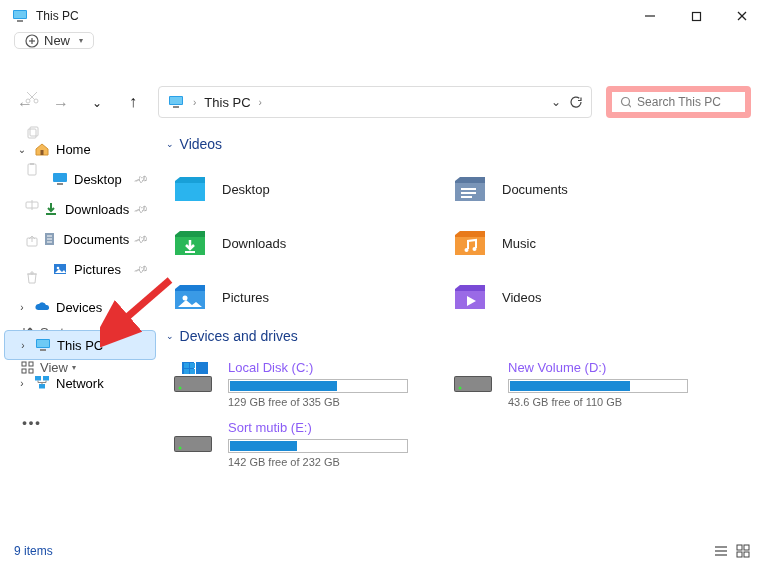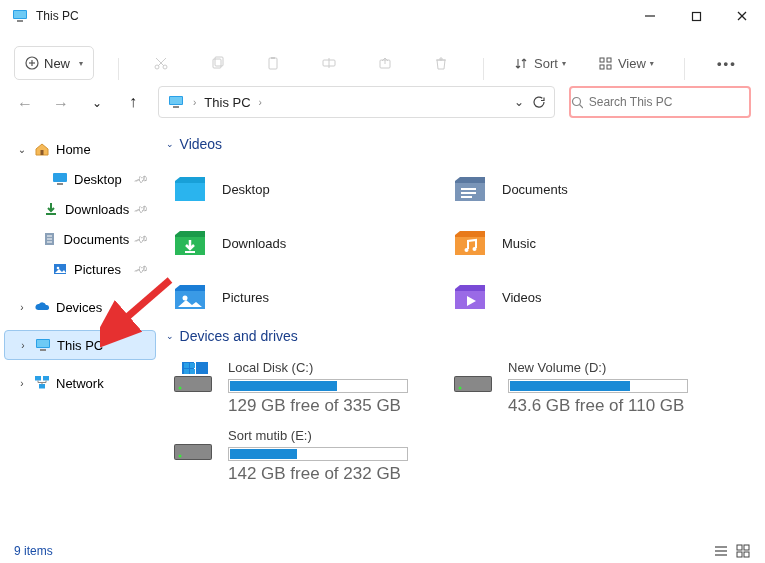--- a/index.html
+++ b/index.html
@@ -2,59 +2,59 @@
 <html><head>
   <meta charset="utf-8">
   <style>
     * { box-sizing:border-box; margin:0; padding:0; font-family:"Segoe UI",Arial,sans-serif; }
     body { width:765px; height:563px; background:#fff; color:#000; font-size:13px; overflow:hidden; position:relative; }
     .titlebar { height:32px; display:flex; align-items:center; padding:0 0 0 12px; }
     .titlebar .appicon { width:16px; height:16px; margin-right:8px; }
     .titlebar .title { font-size:12px; color:#222; }
     .winctrls { margin-left:auto; display:flex; }
     .winctrls .ctl { width:46px; height:32px; display:flex; align-items:center; justify-content:center; font-size:14px; color:#222; }
-    .toolbar { height:48px; display:flex; align-items:flex-end; padding:0 14px; gap:20px; }
+    .toolbar { height:48px; display:flex; align-items:flex-start; padding:0 14px; gap:20px;flex-direction:column; }
     .btn { height:34px; display:flex; align-items:center; justify-content:center; border-radius:4px; color:#555; padding:0 6px; min-width:36px; }
     .btn.disabled { color:#bbb; }
     .newbtn { border:1px solid #ddd; border-radius:5px; padding:0 10px; gap:5px; color:#333; }
     .chev { font-size:8px; color:#666; margin-left:4px; }
     .sep { width:1px; height:22px; background:#e6e6e6; margin:0 4px; }
     .dots { letter-spacing:2px; font-weight:bold; }
     .navrow { height:44px; display:flex; align-items:center; padding:0 14px; gap:14px; }
     .navarrow { color:#999; width:22px; text-align:center; font-size:16px; }
     .navarrow.ena { color:#222; }
     .addrbar { flex:1; height:32px; border:1px solid #ddd; border-radius:4px; display:flex; align-items:center; padding:0 8px; gap:8px; }
     .crumb { color:#222; font-size:13px; }
     .crumbgt { color:#888; font-size:10px; }
     .refresh { margin-left:auto; color:#444; }
-    .searchbar { width:182px; height:32px; border:2px solid #fca5a5; border-radius:4px; display:flex; align-items:center; padding:0 0; gap:6px; color:#888; }
+    .searchbar { width:145px; height:32px; border:6px solid #fca5a5; border-radius:4px; display:flex; align-items:center; padding:0 8px; gap:6px; color:#888; }
     .searchbar input { border:none; outline:none; font-size:12px; color:#555; width:100%; }
     .body { display:flex; height:calc(100% - 32px - 48px - 44px - 24px); }
     .sidebar { width:160px; border-right:0; padding-top:10px; font-size:13px; }
     .sb-item { display:flex; align-items:center; height:30px; padding:0 8px 0 12px; gap:6px; border-radius:4px; margin:0 4px; }
     .sb-item.selected { background:#d8ecff; border:1px solid #9ac7ee; }
     .sb-expander { width:12px; text-align:center; color:#444; font-size:10px; }
     .sb-spacer { width:12px; }
     .sb-ico { width:16px; height:16px; display:inline-flex; }
     .pin { margin-left:auto; color:#888; font-size:10px; transform:rotate(30deg); }
     .sidebar .gap { height:8px; }
     .main { flex:1; overflow:auto; padding:8px 4px 8px 4px; position:relative; }
     .section-hdr { display:flex; align-items:center; gap:6px; color:#1a3e8a; font-size:14px; margin:4px 0 10px 2px; }
     .section-tog { font-size:9px; color:#1a3e8a; }
     .grid { display:flex; flex-wrap:wrap; }
     .folder { width:280px; height:54px; display:flex; align-items:center; gap:14px; padding:0 8px; }
     .ficon { width:36px; height:36px; border-radius:3px; display:flex; align-items:center; justify-content:center; color:#fff; }
     .flabel { color:#222; }
     .drive { width:280px; display:flex; gap:14px; padding:6px 8px; }
     .drive .dicon { width:42px; height:36px; }
     .drive .dinfo { flex:1; }
-    .drive .dname { color:#404040; margin-bottom:4px; }
+    .drive .dname { color:#8b5cf6; margin-bottom:4px; }
     .bar { width:180px; height:14px; border:1px solid #bbb; padding:1px; border-radius:0px; }
     .barfill { height:100%; background:#1a8ad6; }
-    .dfree { font-size:17px; color:#666; margin-top:3px; }
+    .dfree { font-size:11px; color:#666; margin-top:3px; }
     .status { position:absolute; bottom:0; left:0; right:0; height:24px; display:flex; align-items:center; padding:0 14px; font-size:12px; color:#1a4ea8; }
     .status .viewicons { margin-left:auto; display:flex; gap:6px; color:#444; }
     .arrow-annotation { position:absolute; pointer-events:none; z-index:50; }
     svg { display:block; }
   </style>
 </head>
 <body>
 
 <div class="titlebar">
   <span class="appicon">

